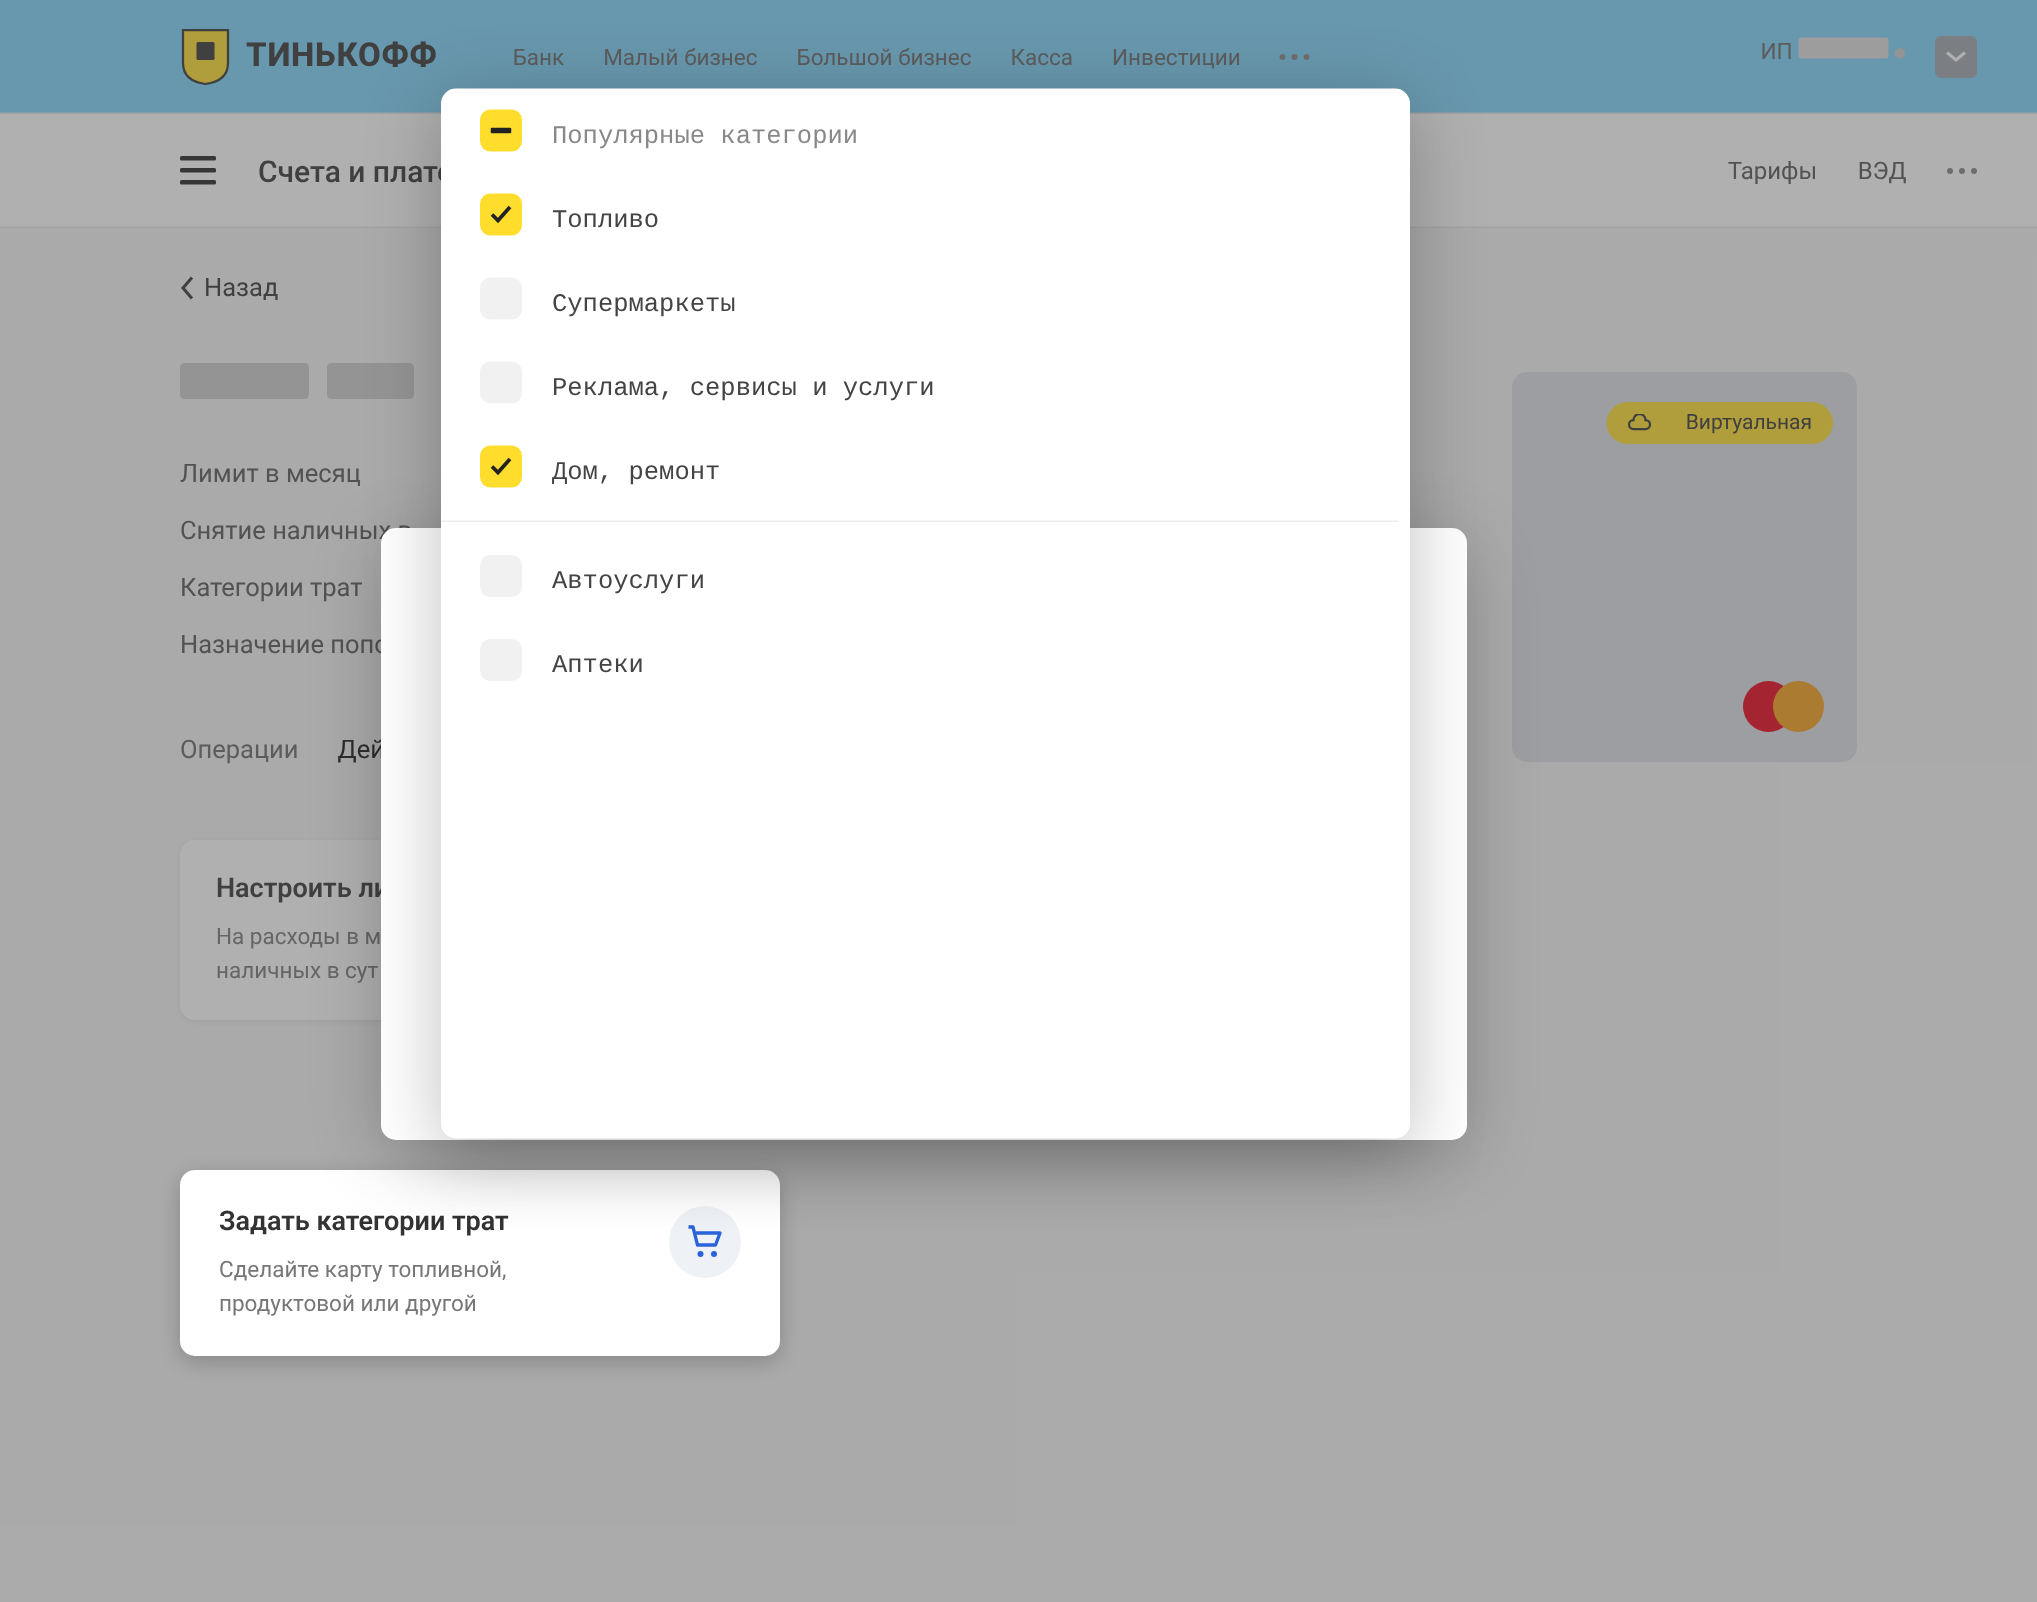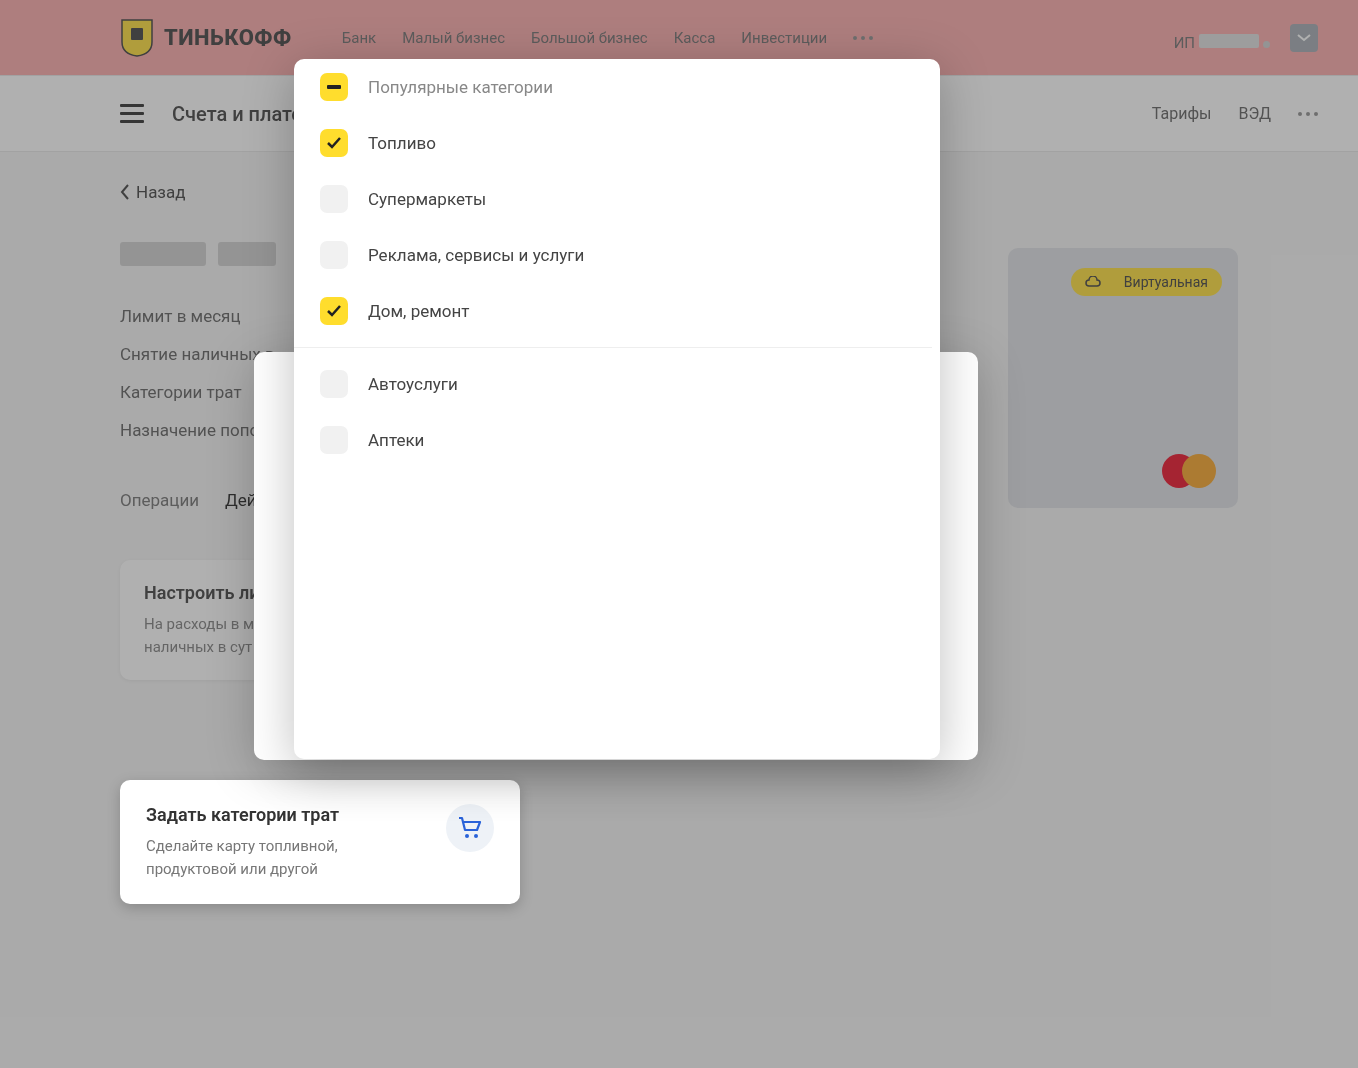--- a/index.html
+++ b/index.html
@@ -16,21 +16,21 @@
 
 .overlay-bg {
   position: absolute;
   inset: 0;
   background: rgba(80,80,80,0.45);
   z-index: 5;
 }
 
 
 .top-header {
-  background: #fca5a5;
+  background: #7dd3fc;
   height: 76px;
   display: flex;
   align-items: center;
   padding: 0 40px 0 120px;
   border-bottom: 1px solid #e5e5e5;
   position: relative;
 }
 .logo {
   display: flex;
   align-items: center;
@@ -52,21 +52,21 @@
   align-items: center;
   flex: 1;
 }
 .top-nav-item {
   color: #666;
   font-size: 15px;
   cursor: pointer;
 }
 .top-right {
   display: flex;
-  align-items: flex-end;
+  align-items: flex-start;
   gap: 20px;
 }
 .user-label { color: #666; font-size: 15px; }
 .user-redact { width: 60px; height: 14px; background: #ddd; display:inline-block; border-radius:2px;}
 .dot { width: 7px; height: 7px; border-radius:50%; background:#ccc; display:inline-block;}
 .dropdown-square {
   width: 28px; height: 28px; background: #9ea5ad; border-radius:4px;
   display:flex; align-items:center; justify-content:center;
 }
 
@@ -142,22 +142,22 @@
   box-shadow:0 10px 50px rgba(0,0,0,0.25);
   z-index:30;
   display:flex; flex-direction:column;
 }
 .modal-list {
   flex:1; overflow-y:auto; padding-right:8px;
 }
 .modal-list::-webkit-scrollbar { width:6px; }
 .modal-list::-webkit-scrollbar-thumb { background:#ccc; border-radius:3px; }
 .cat-row {
-  display:flex; align-items:center; gap:20px; padding:14px 26px;
-  font-size:17px; color:#444; cursor:pointer;
+  display:flex; align-items:flex-end; gap:20px; padding:14px 26px;
+  font-size:17px; color:#444; cursor:pointer;font-family:Liberation Mono, monospace;
 }
 .cat-row.header-row { color:#888; }
 .checkbox {
   width:28px; height:28px; border-radius:7px; background:#f1f1f1;
   display:flex; align-items:center; justify-content:center; flex-shrink:0;
 }
 .checkbox.checked { background:#ffdd2d; }
 .checkbox.indeterminate { background:#ffdd2d; }
 .cat-divider { height:1px; background:#eee; margin:8px 0; }
 

